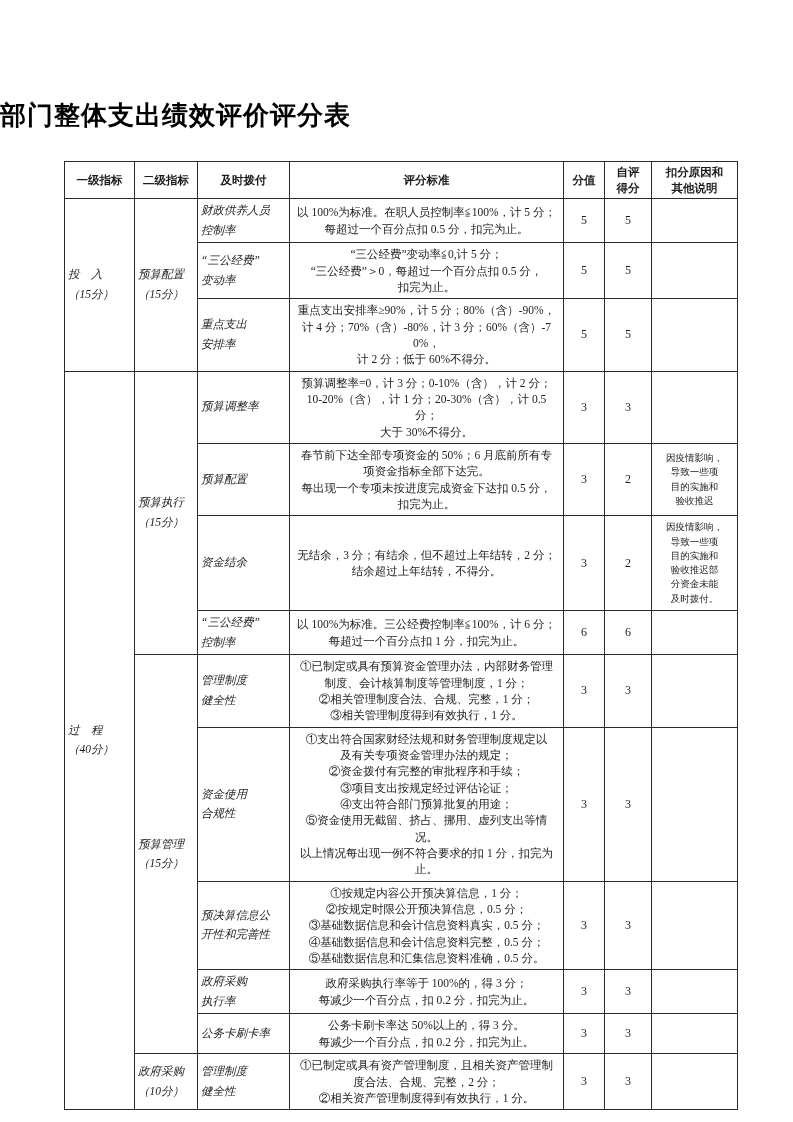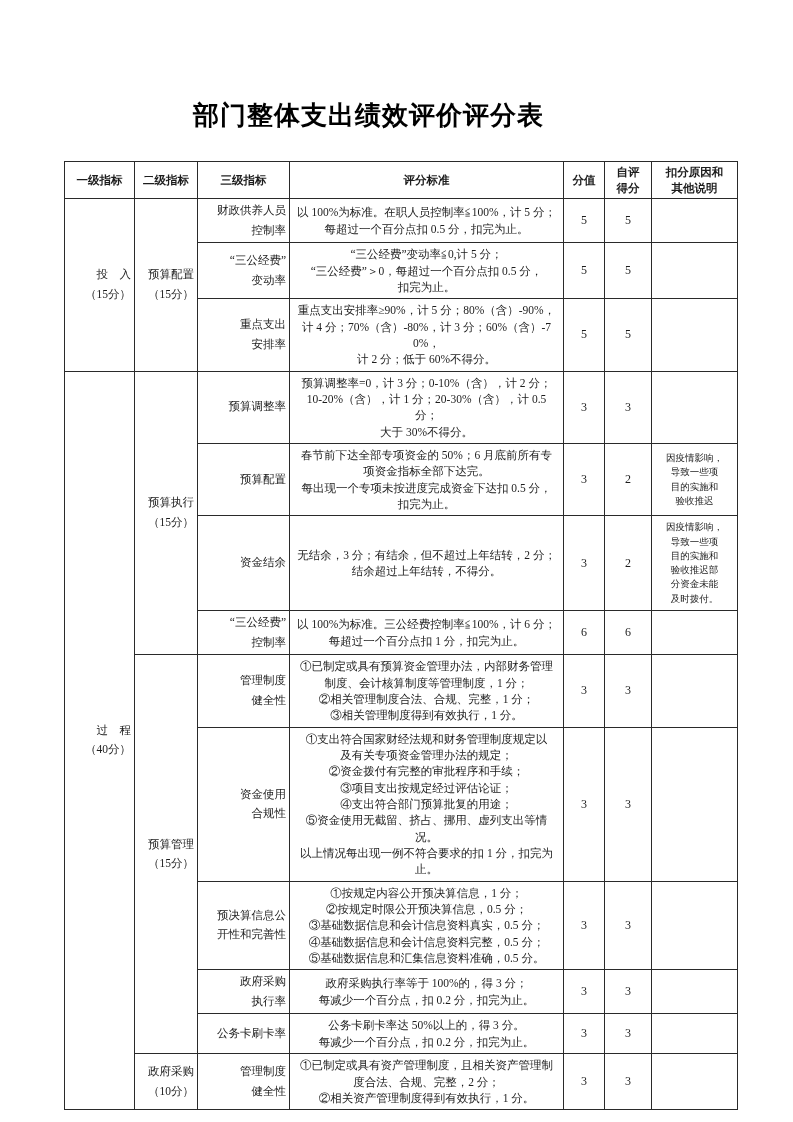--- a/index.html
+++ b/index.html
@@ -17,21 +17,20 @@
   .sheet {
     position: relative;
     width: 793px;
     height: 1122px;
     background: #ffffff;
   }
   .doc-title {
     margin: 0;
     padding-top: 98px;
     width: 737px;
-    text-align: center;
     font-family: "Liberation Sans", "DejaVu Sans", sans-serif;
     font-weight: 700;
     font-size: 26px;
     letter-spacing: 1px;
     color: #000000;
   }
   table.score-table {
     border-collapse: collapse;
     table-layout: fixed;
     width: 673px;
@@ -47,23 +46,24 @@
   }
   .score-table th {
     font-weight: 700;
     font-size: 11.5px;
     text-align: center;
     white-space: pre-line;
     line-height: 1.4;
   }
   td.c-ind {
     font-size: 11.5px;
-    text-align: right;
+    text-align: left;
     white-space: pre-line;
     line-height: 1.7;
+    font-style: italic;
   }
   td.c-crit {
     font-size: 11.5px;
     text-align: center;
     padding: 3px 6px;
     white-space: pre-line;
     line-height: 1.42;
   }
   td.c-num {
     font-size: 12px;
@@ -92,21 +92,21 @@
       <col style="width:274px">
         <col style="width:41px">
         <col style="width:47px">
         <col style="width:86px">
     </colgroup>
 
     <tbody>
         <tr style="height:34px">
       <th>一级指标</th>
       <th>二级指标</th>
-      <th>三级指标</th>
+      <th>及时拨付</th>
       <th>评分标准</th>
       <th>分值</th>
       <th>自评
 得分</th>
       <th>扣分原因和
 其他说明</th>
     </tr>
 
     <tr style="height:40px">
       <td class="c-ind" rowspan="3">投　入

